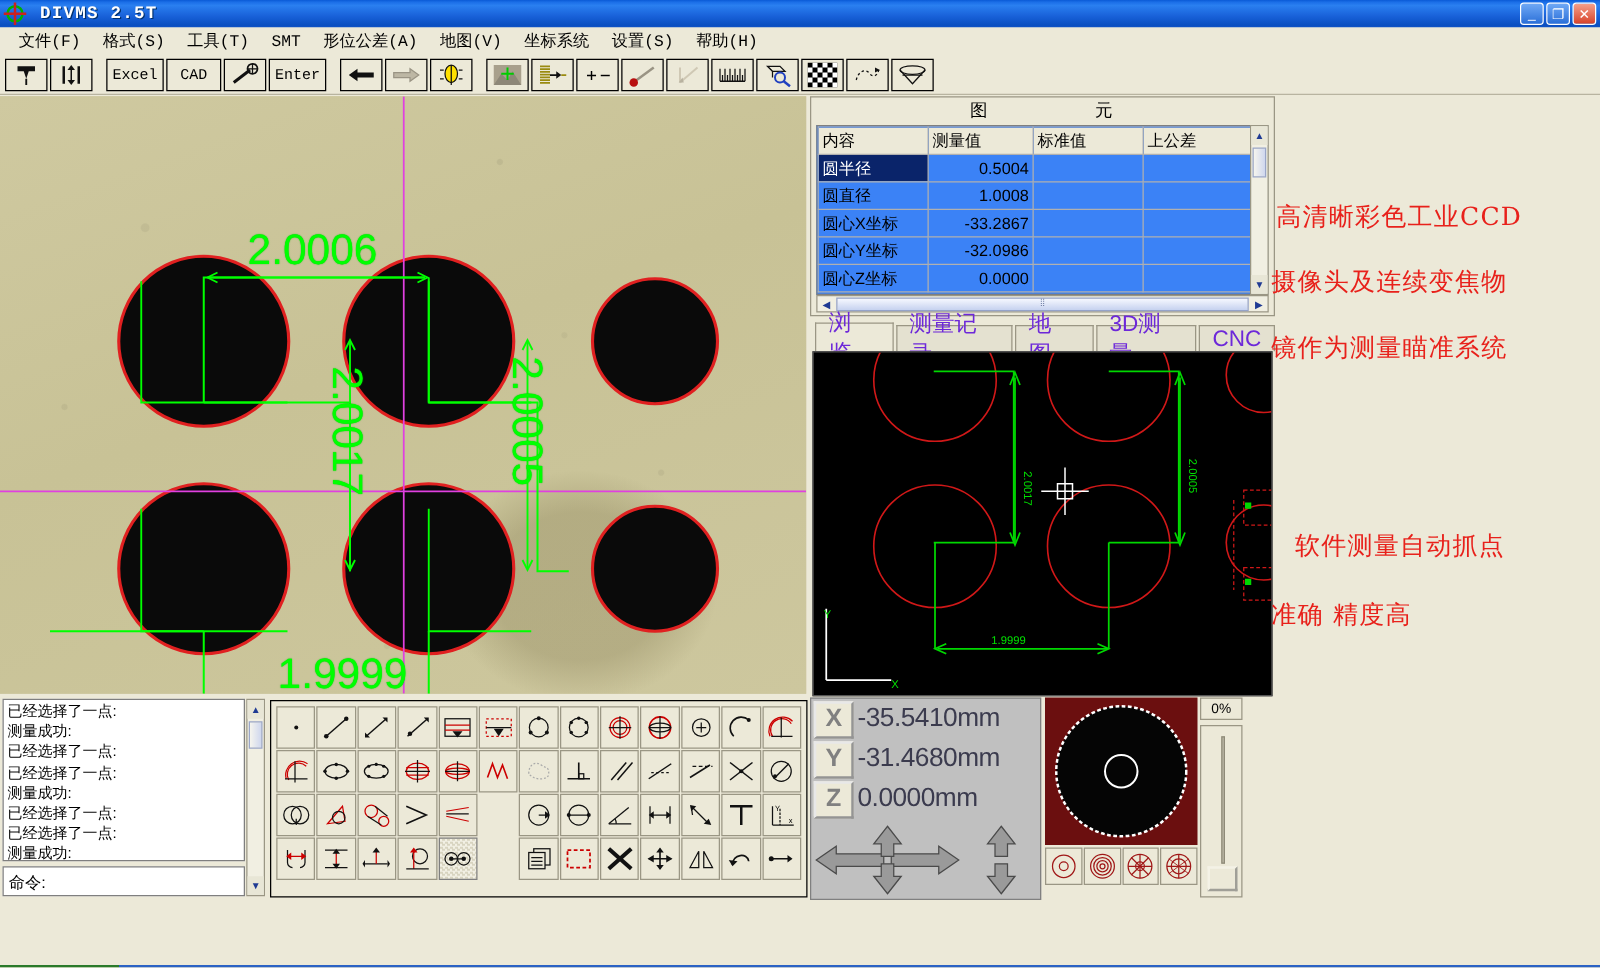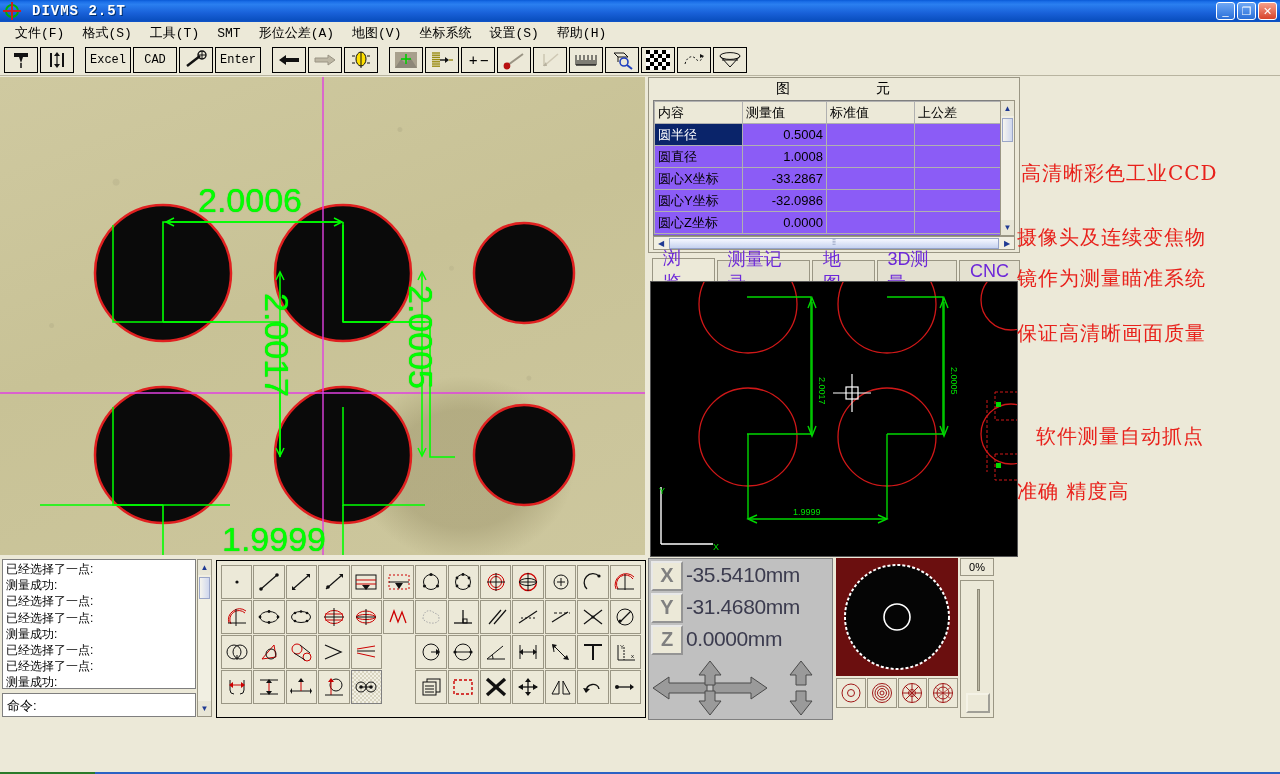--- a/index.html
+++ b/index.html
@@ -87,21 +87,21 @@
   
   #grid-panel {
     position:absolute; left:648px; top:77px; width:372px; height:176px;
     background:#ece9d8; border:1px solid #9a9684;
   }
   #grid-caption {
     height:22px; display:flex; align-items:center; justify-content:center;
     font-size:14px; color:#000; gap:84px; letter-spacing:2px;
   }
   #grid-wrap { position:absolute; left:4px; top:22px; right:4px; bottom:16px;
-               border:1px solid #7f7f7f; background:#8b5cf6; overflow:hidden; }
+               border:1px solid #7f7f7f; background:#3b82f6; overflow:hidden; }
   table.dg { border-collapse:collapse; width:100%; table-layout:fixed; font-size:13px; }
   table.dg th, table.dg td {
     border:1px solid #b0b0b0; height:22px; padding:0 3px;
     font-weight:normal; white-space:nowrap; overflow:hidden;
   }
   table.dg th { background:#ece9d8; text-align:left; }
   td.num { text-align:right; font-family:"Liberation Sans",sans-serif; }
   tr.sel td.lbl { background:#0a246a; color:#fff; }
   #grid-vscroll {
     position:absolute; right:4px; top:22px; width:15px; bottom:16px;
@@ -613,23 +613,22 @@
       </g>
       <text class="cadtext" x="8" y="212" fill="#ffffff" font-size="14">Y</text>
       <text class="cadtext" x="62" y="268" fill="#ffffff" font-size="14">X</text>
       <text class="cadtext" x="168" y="95" transform="rotate(90 168 95)">2.0017</text>
       <text class="cadtext" x="300" y="85" transform="rotate(90 300 85)">2.0005</text>
       <text class="cadtext" x="142" y="233">1.9999</text>
     </svg>
   </div>
 
   <div class="annot" style="left:1021px; top:160px;">高清晰彩色工业CCD</div>
-  <div class="annot" style="left:1017px; top:212px;margin-top:12px;">摄像头及连续变焦物</div>
+  <div class="annot" style="left:1017px; top:212px;">摄像头及连续变焦物</div>
   <div class="annot" style="left:1017px; top:265px;">镜作为测量瞄准系统</div>
-  <div class="annot" style="left:1017px; top:320px;">保证高清晰画面质量</div>
   <div class="annot" style="left:1036px; top:423px;">软件测量自动抓点</div>
   <div class="annot" style="left:1017px; top:478px;">准确 精度高</div>
 
   <div id="logpanel">
     <div id="logbox">
         <div>已经选择了一点:</div>
         <div>测量成功:</div>
         <div>已经选择了一点:</div>
         <div>已经选择了一点:</div>
         <div>测量成功:</div>

